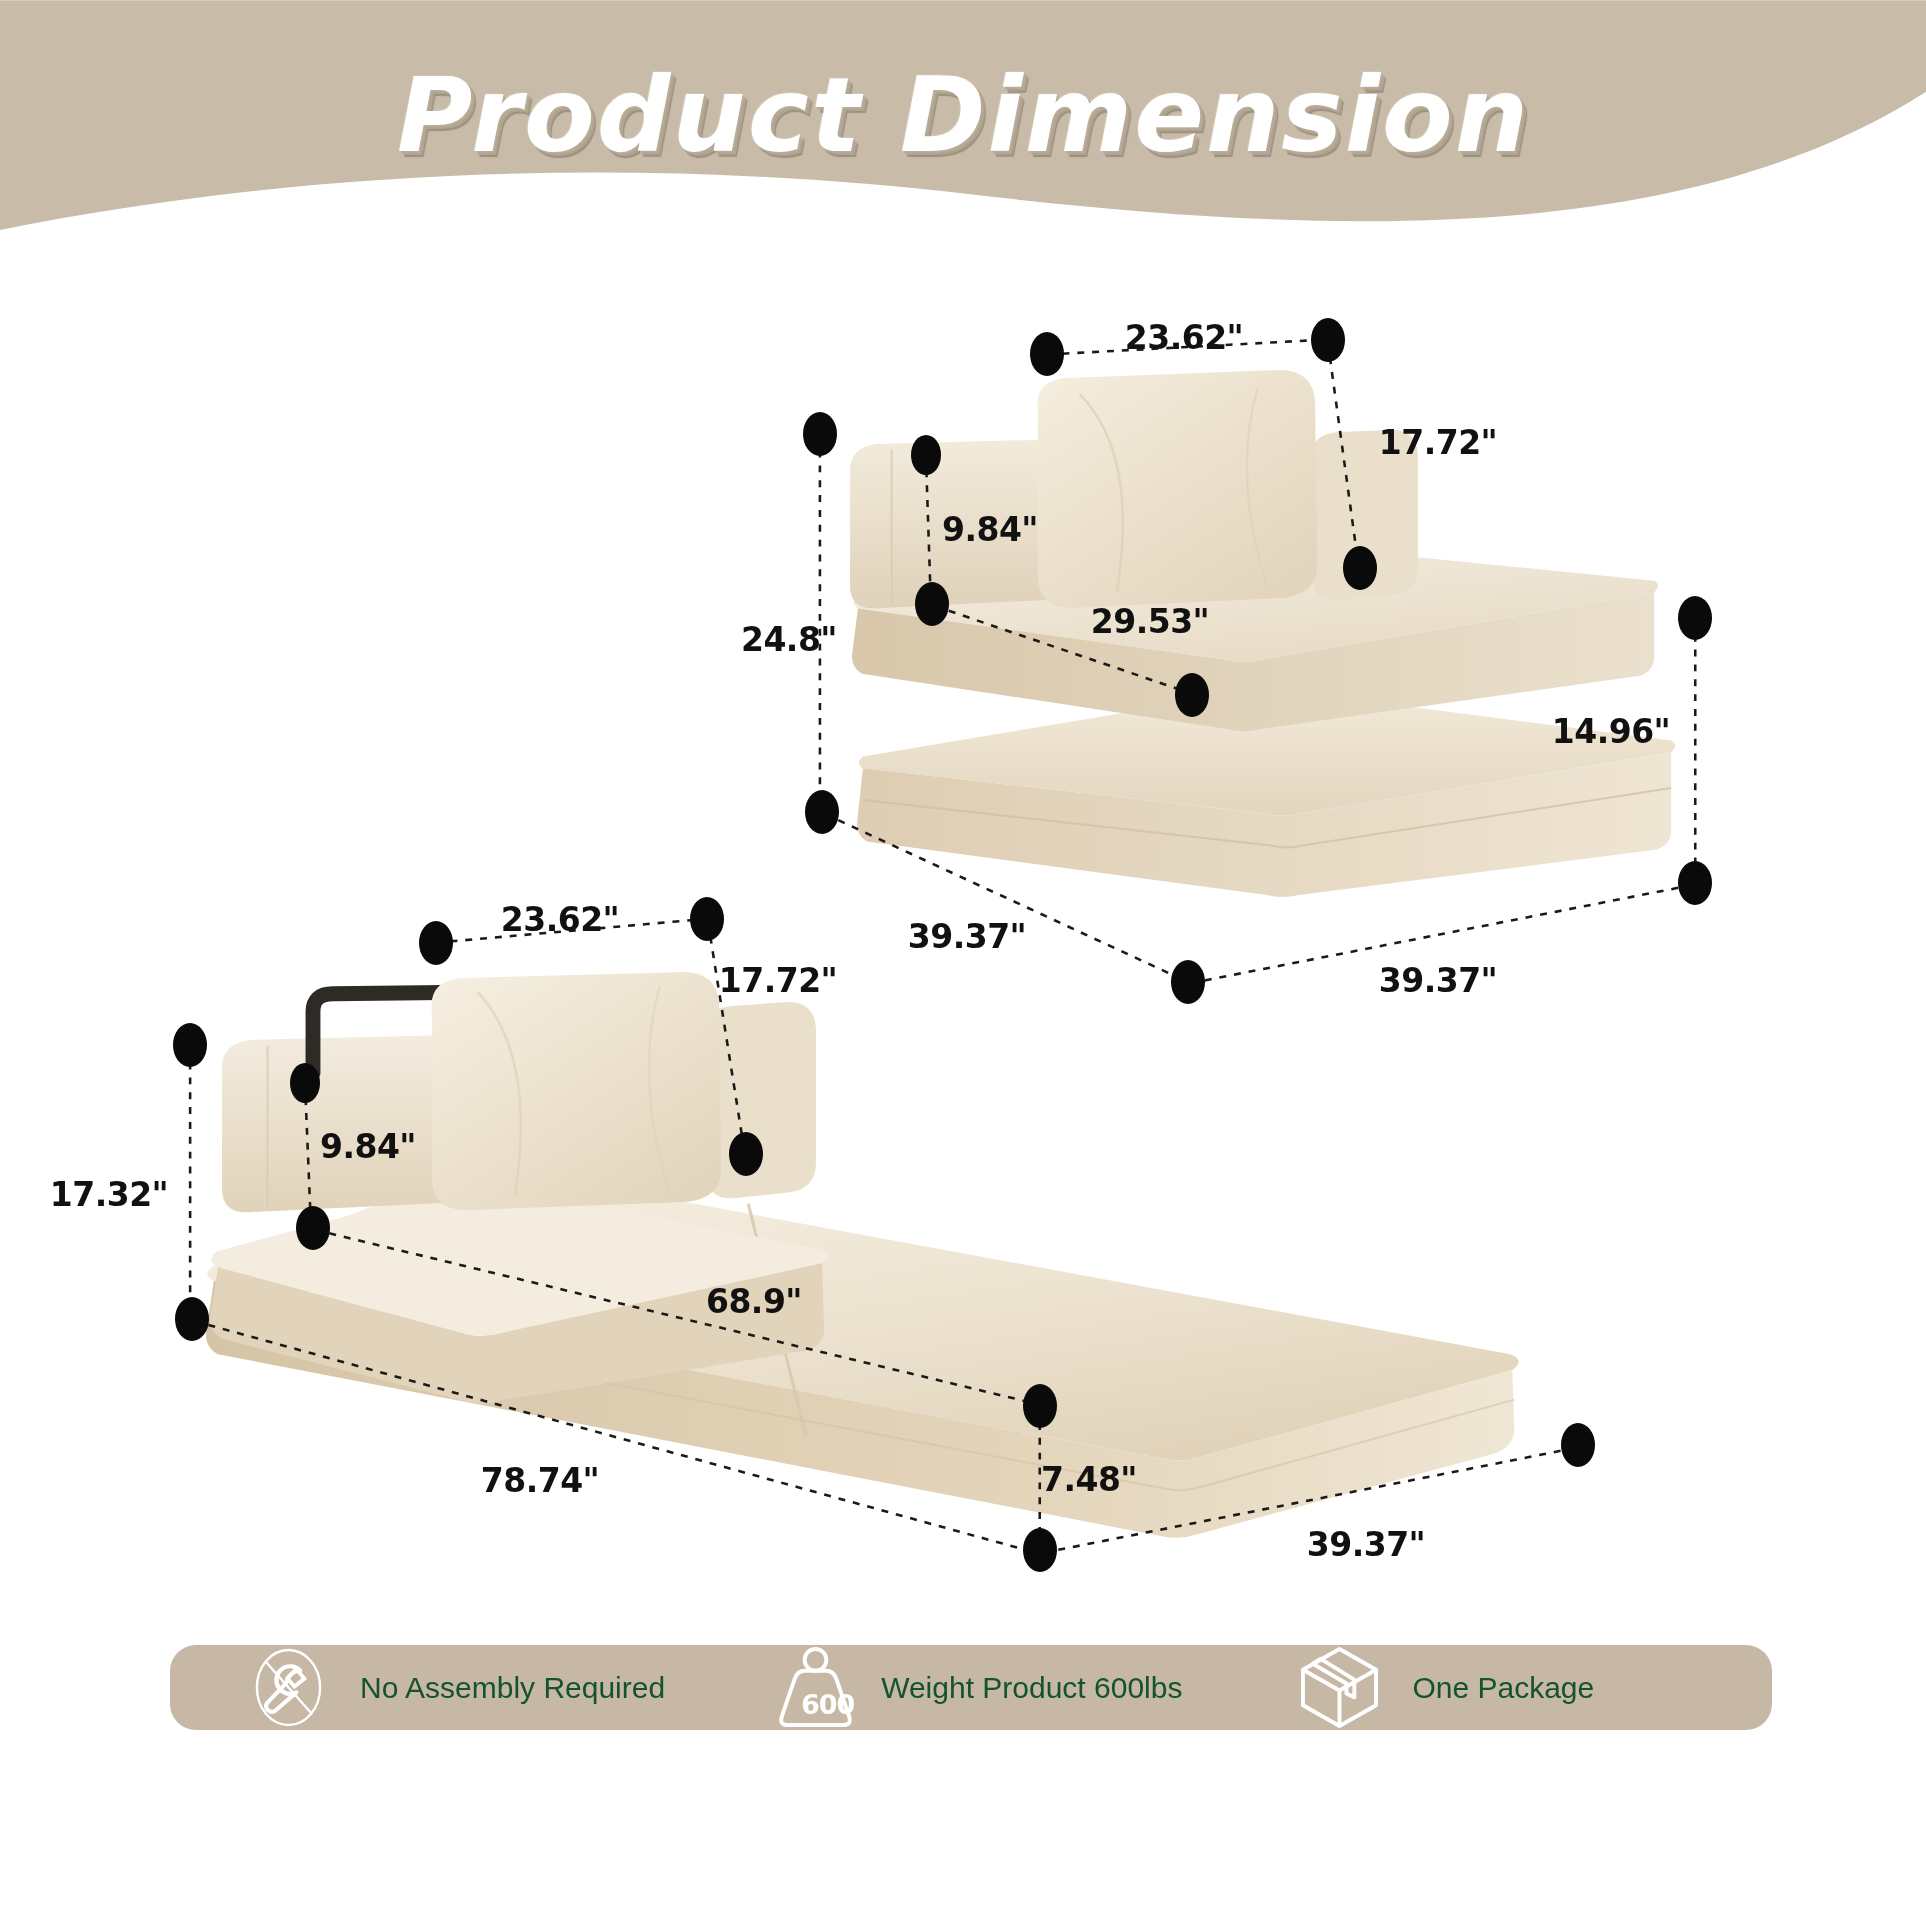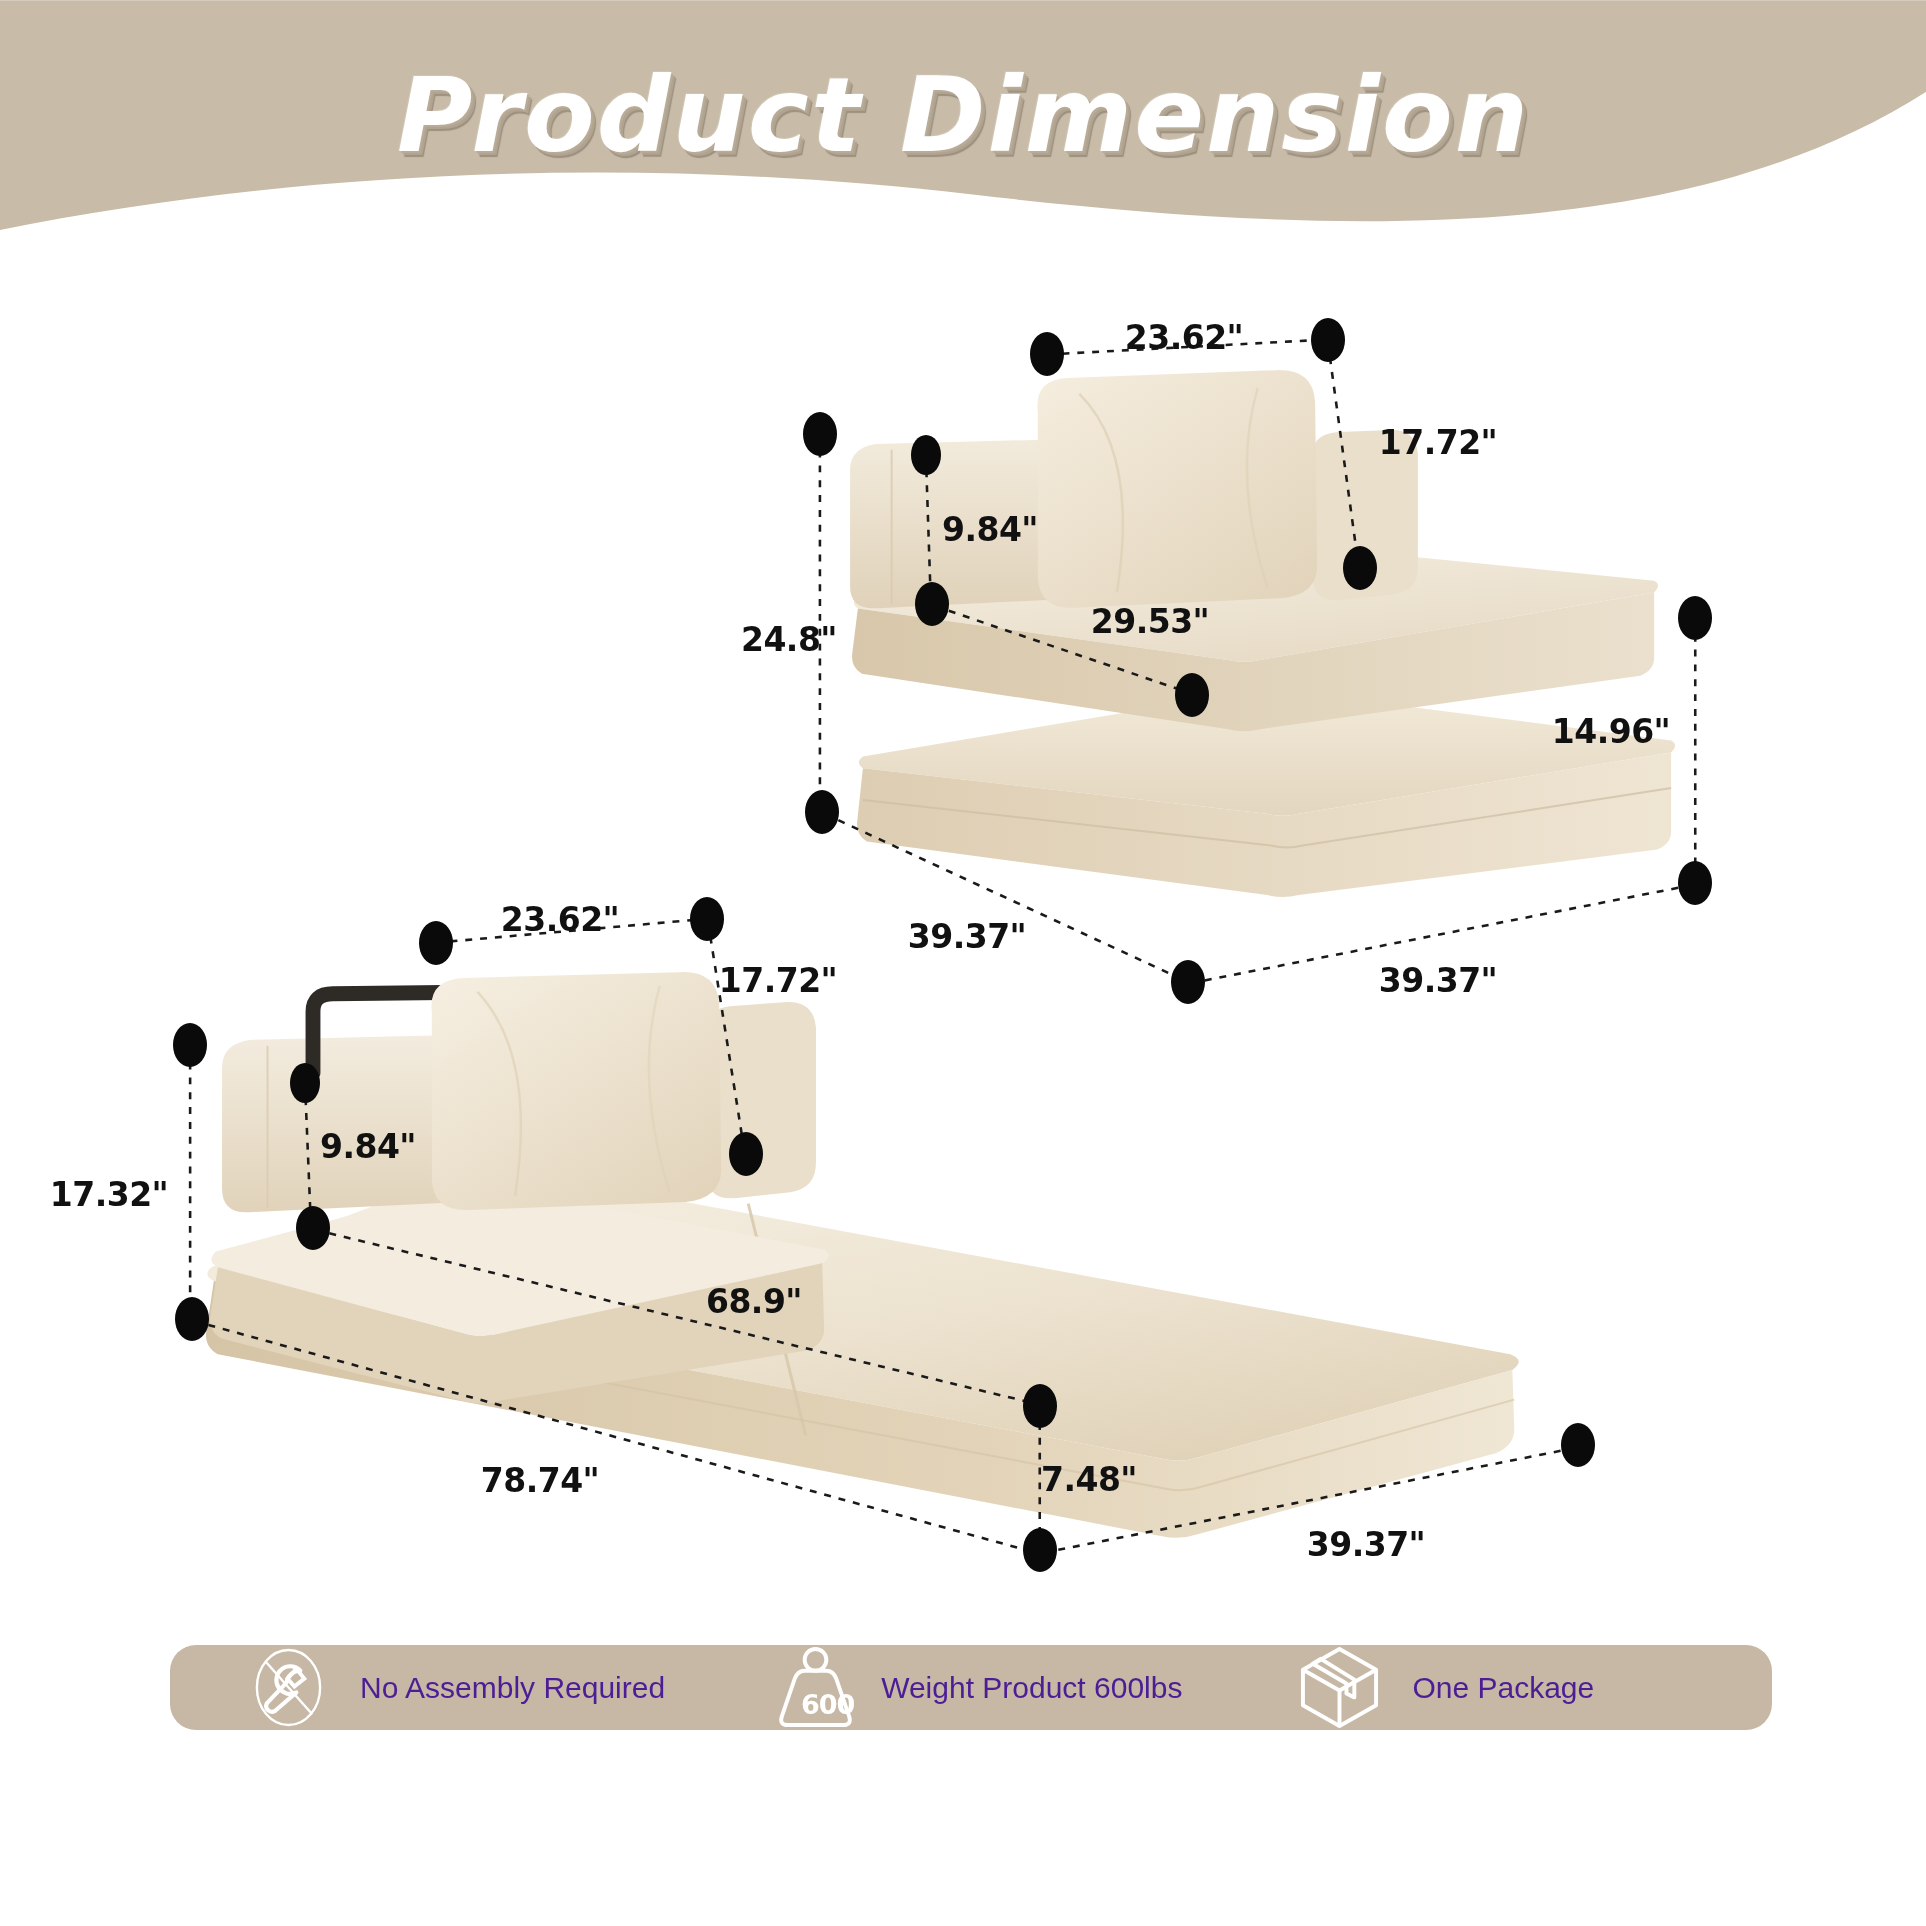--- a/index.html
+++ b/index.html
@@ -53,21 +53,21 @@
 
   
   .featbar{
     position:absolute;left:170px;top:1645px;width:1602px;height:85px;
     background:#c6b8a4;border-radius:26px;
     display:flex;align-items:center;
   }
   .feat{display:flex;align-items:center;height:100%;}
   .feat .ficon{display:flex;align-items:center;justify-content:center;}
   .feat .flabel{
-    color:#4c1d95;font-size:30px;font-weight:400;white-space:nowrap;
+    color:#14532d;font-size:30px;font-weight:400;white-space:nowrap;
     font-family:"Liberation Sans", sans-serif;
   }
 </style>
 </head>
 <body>
 
 <div class="stage">
 
   <div class="banner">
     <svg width="1927" height="238" viewBox="0 0 1946 240">

